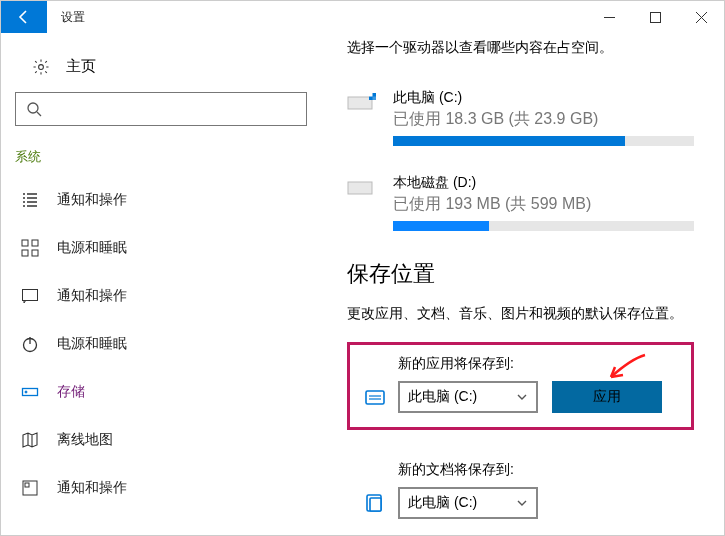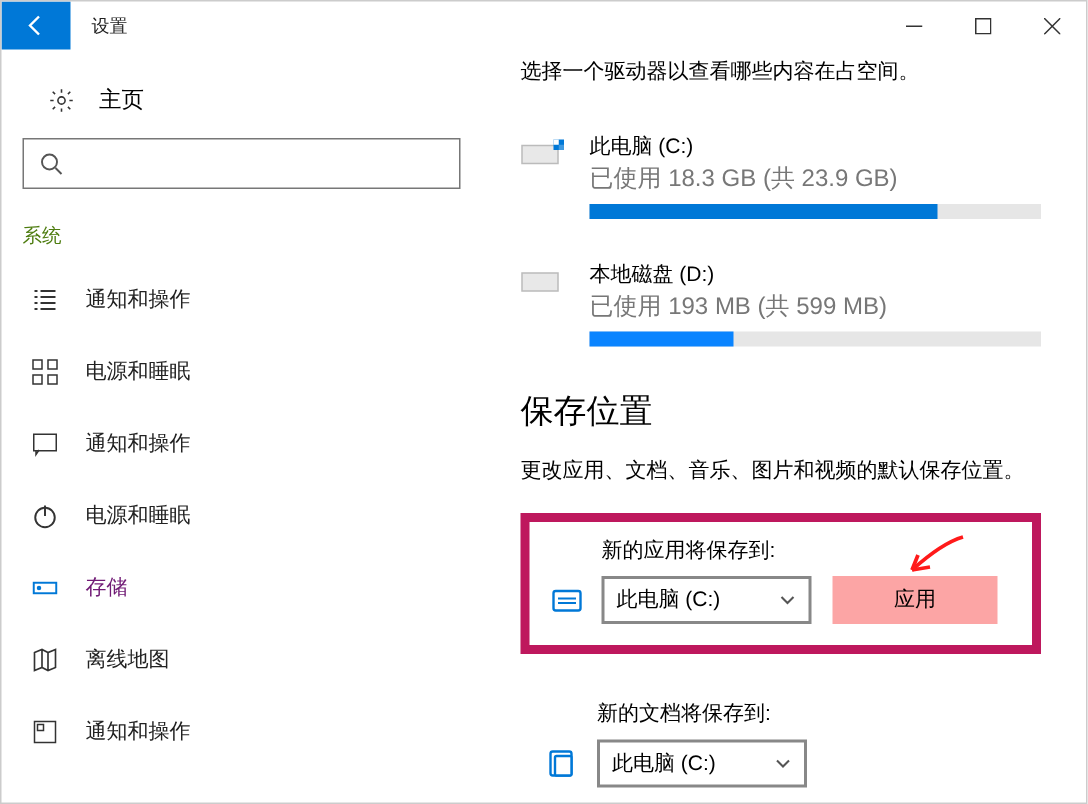--- a/index.html
+++ b/index.html
@@ -37,27 +37,27 @@
 .drive .dinfo { flex: 1; }
 .drive .dname { font-size: 14px; margin-bottom: 2px; }
 .drive .dusage { font-size: 16px; color: #777; margin-bottom: 6px; }
 .drive .dbar { height: 10px; background: #e6e6e6; position: relative; }
 .drive .dbar .fill { position: absolute; left: 0; top: 0; bottom: 0; background: #0078d7; }
 .drive .dbar .fill.blue { background: #0a84ff; }
 
 .section-title { font-size: 22px; font-weight: 400; margin: 6px 0 14px 0; }
 .section-desc { font-size: 14px; margin-bottom: 18px; line-height: 1.5; }
 
-.savebox { border: 6px solid #be185d; padding: 10px 20px 14px 14px; margin-bottom: 18px; position: relative; }
+.savebox { border: 3px solid #be185d; padding: 10px 20px 14px 14px; margin-bottom: 18px; position: relative; }
 .saverow .rowlabel { font-size: 14px; margin-bottom: 8px; margin-left: 34px; }
 .saverow .rowctrls { display: flex; align-items: center; }
 .saverow .rowicon { width: 22px; height: 22px; margin-right: 12px; }
 .dropdown { border: 2px solid #888; height: 32px; width: 140px; display: flex; align-items: center; padding: 0 8px; font-size: 14px; margin-right: 14px; }
 .dropdown .chev { margin-left: auto; }
-.applybtn { height: 32px; width: 110px; background: #fca5a5; border: none; font-size: 14px; display: flex; align-items: center; justify-content: center; }
+.applybtn { height: 32px; width: 110px; background: #0369a1; border: none; font-size: 14px; display: flex; align-items: center; justify-content: center; }
 
 .arrow { position: absolute; right: 44px; top: 8px; }
 
 .savebox.plain { border: 3px solid transparent; }
 </style>
 </head>
 <body>
 
 <div class="titlebar">
   <div class="back">

